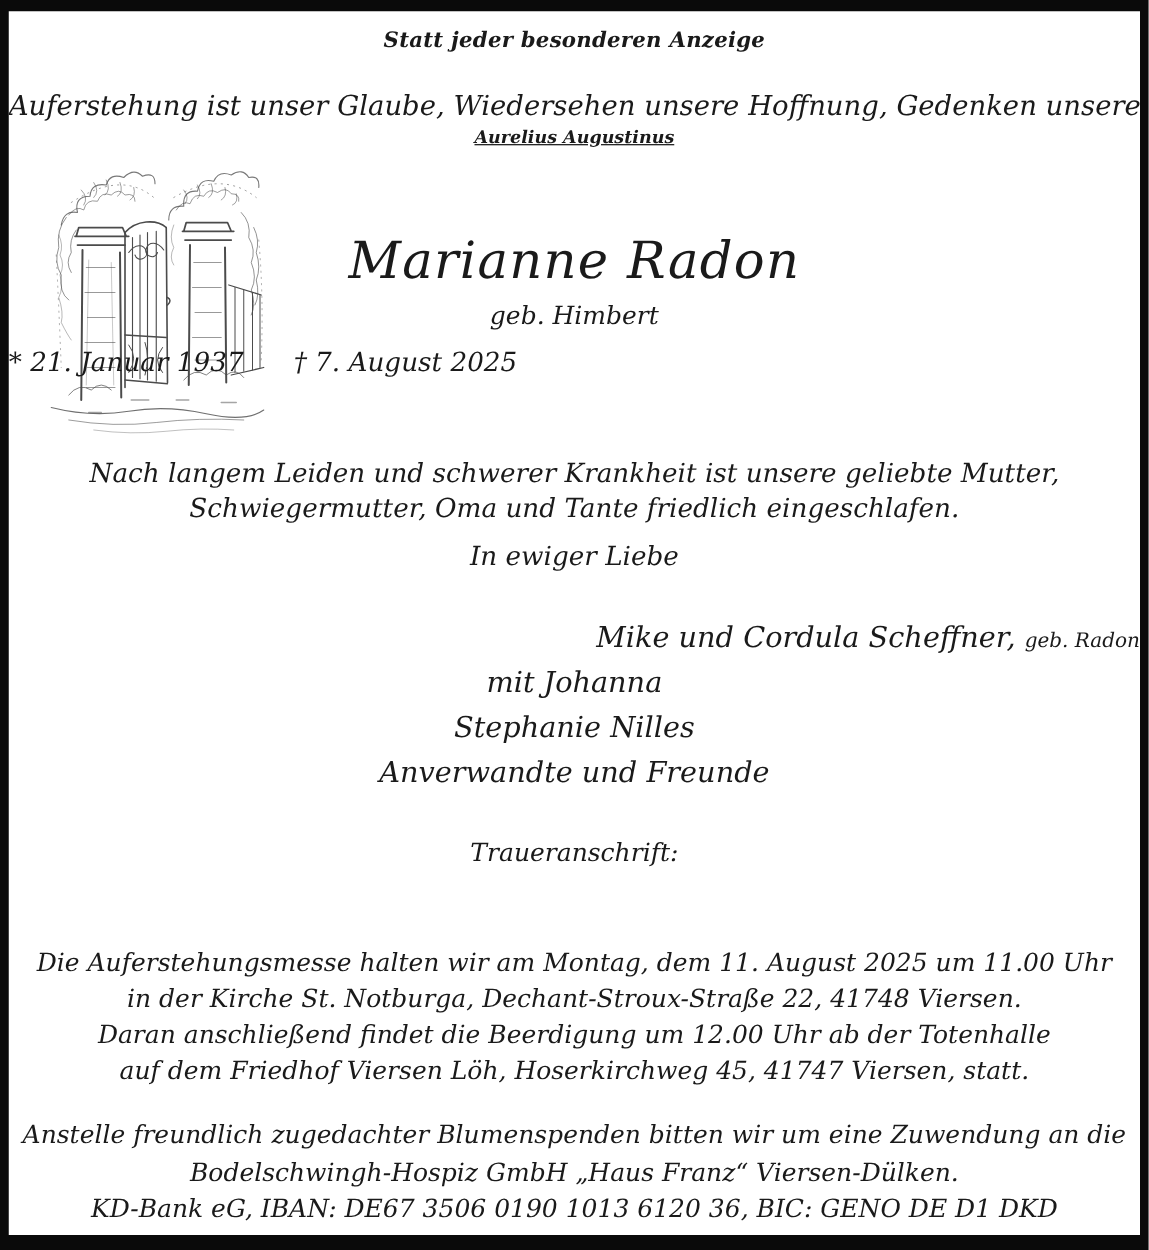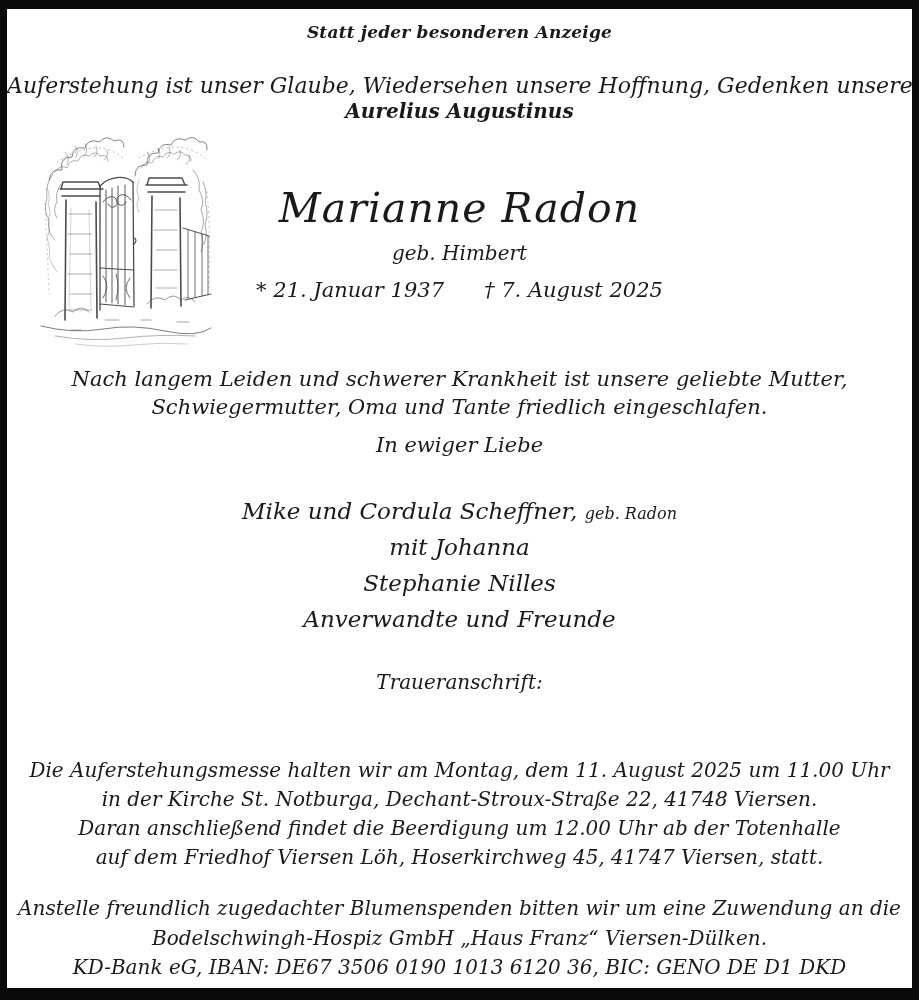--- a/index.html
+++ b/index.html
@@ -28,28 +28,28 @@
     position: absolute;
     left: 0;
     right: 0;
     text-align: center;
     transform: translateY(-50%);
     white-space: nowrap;
     line-height: 1.25;
   }
   .pre      { top: 24px;  font-size: 17px; font-weight: 700; letter-spacing: .2px; }
   .quote    { top: 77px;  font-size: 22px; }
-  .author   { top: 102px; font-size: 20px; font-weight: 600; }
+  .author   { top: 102px; font-size: 14px; font-weight: 600; text-decoration: underline; }
   .name     { top: 200px; font-size: 41px; letter-spacing: 1px; }
   .maiden   { top: 244px; font-size: 20px; }
-  .dates    { top: 281px; font-size: 21px; display: flex; justify-content: center; gap: 40px; }
+  .dates    { top: 281px; font-size: 21px; display: flex; gap: 40px; }
   .msg1     { top: 370px; font-size: 21px; }
   .msg2     { top: 398px; font-size: 21px; }
   .closing  { top: 436px; font-size: 21px; }
-  .m1       { top: 502px; font-size: 23px; }
+  .m1       { top: 502px; font-size: 23px; text-align: right; }
   .m2       { top: 538px; font-size: 23px; }
   .m3       { top: 574px; font-size: 23px; }
   .m4       { top: 610px; font-size: 23px; }
   .m-suffix { font-size: 16px; }
   .t-label  { top: 673px; font-size: 20px; }
   .t-addr   { top: 703px; font-size: 19px; }
   .s1       { top: 761px; font-size: 20px; font-style: italic; }
   .s2       { top: 790px; font-size: 20px; }
   .s3       { top: 819px; font-size: 20px; }
   .s4       { top: 848px; font-size: 20px; }

